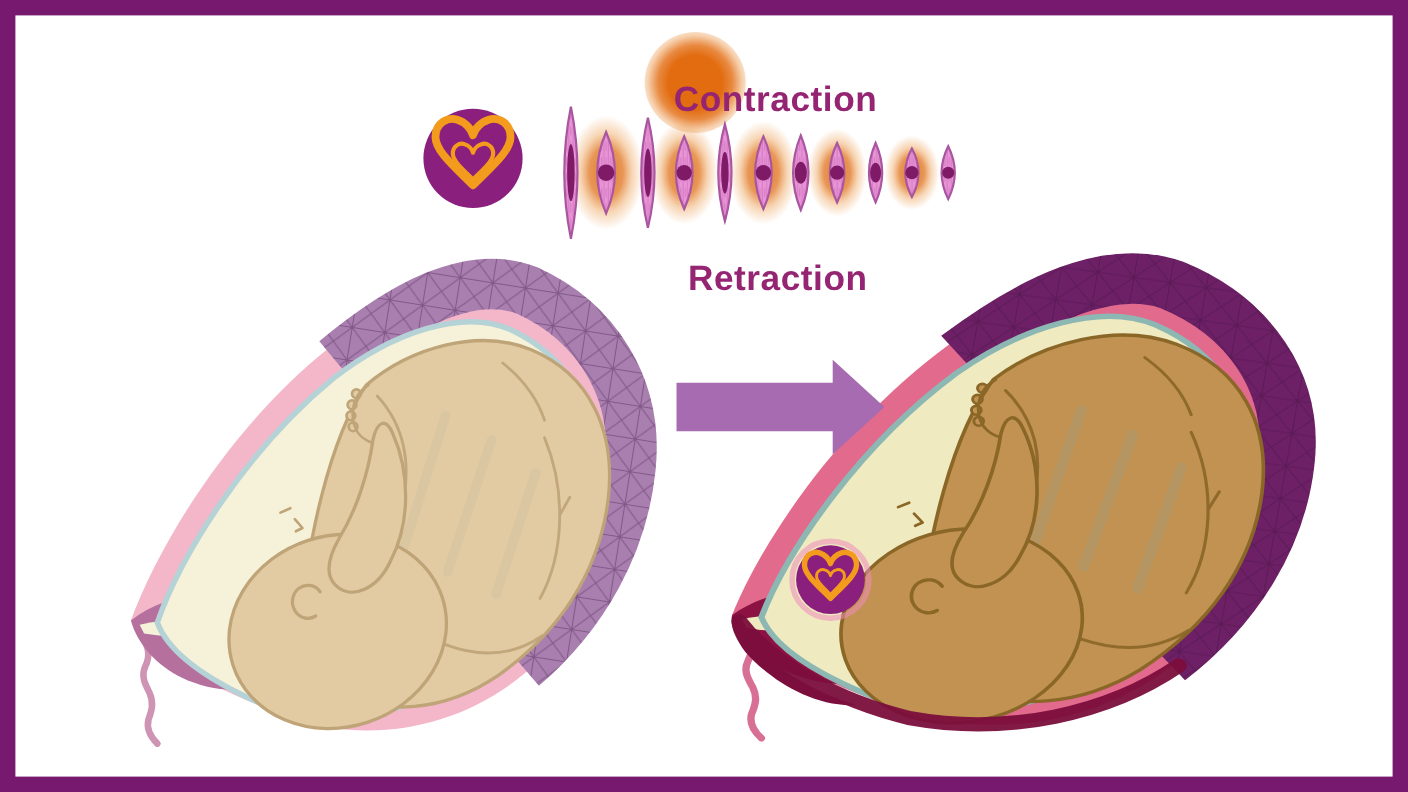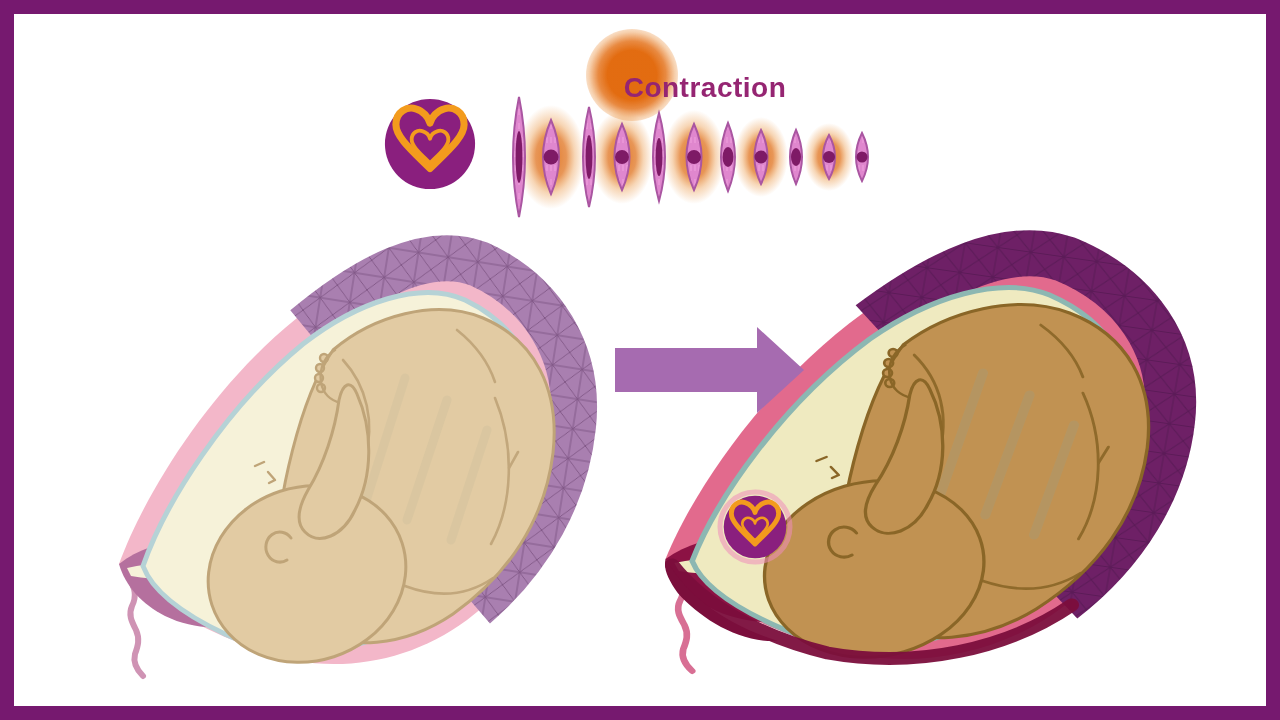--- a/index.html
+++ b/index.html
@@ -4,21 +4,21 @@
 <style>
   html,body{margin:0;padding:0;background:#ffffff;}
   .stage{
     position:relative;width:1280px;height:720px;overflow:hidden;
     background:#ffffff;box-sizing:border-box;
     border:14px solid #76196f;
     font-family:"Liberation Sans", sans-serif;
   }
   .abs{position:absolute;}
   .label{
-    font-weight:bold;font-size:28px;letter-spacing:0.5px;color:#952572;
+    font-weight:bold;font-size:32px;letter-spacing:0.5px;color:#952572;
     white-space:nowrap;transform:translateX(-50%);
   }
   .splash{
     width:92px;height:92px;border-radius:50%;
     background:
       radial-gradient(circle at 50% 50%, rgba(226,105,12,0.98) 0 38%,
         rgba(226,105,12,0.78) 52%, rgba(230,120,20,0.35) 66%,
         rgba(230,120,20,0.12) 76%, transparent 84%);
     filter:blur(0.6px);
   }
@@ -216,14 +216,15 @@
     </g>
 
     <g>
       <circle cx="755" cy="527" r="35" fill="none" stroke="rgba(238,140,186,0.55)" stroke-width="5"></circle>
       <use href="#heartBadge" x="721" y="493" width="68" height="68"></use>
     </g>
   </svg>
 
   <div class="abs label" style="left:691px;top:58px;">Contraction</div>
 
+  <div class="abs label" style="left:693px;top:221px;">Retraction</div>
 
 </div>
 
 </body></html>

